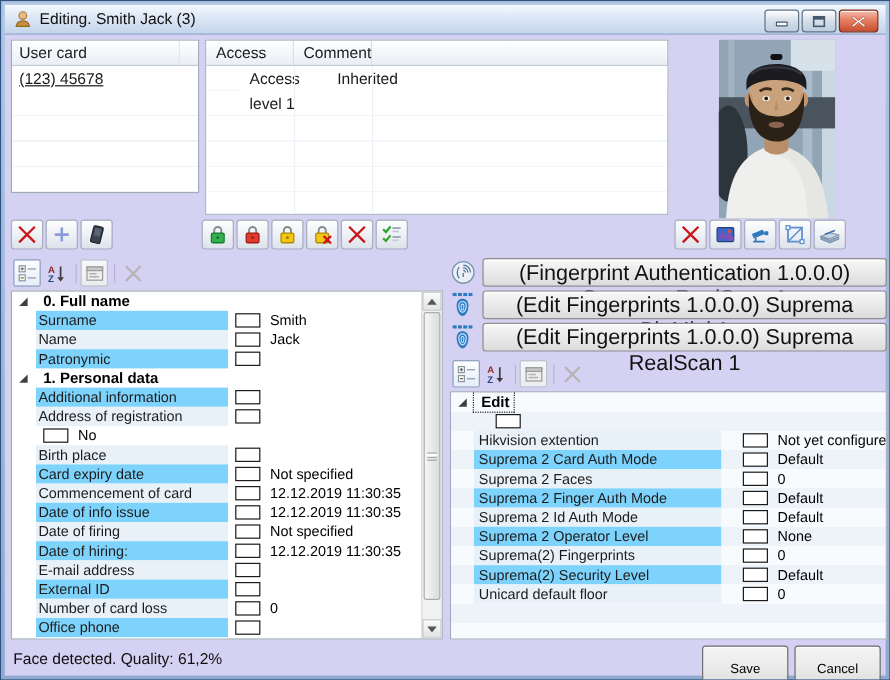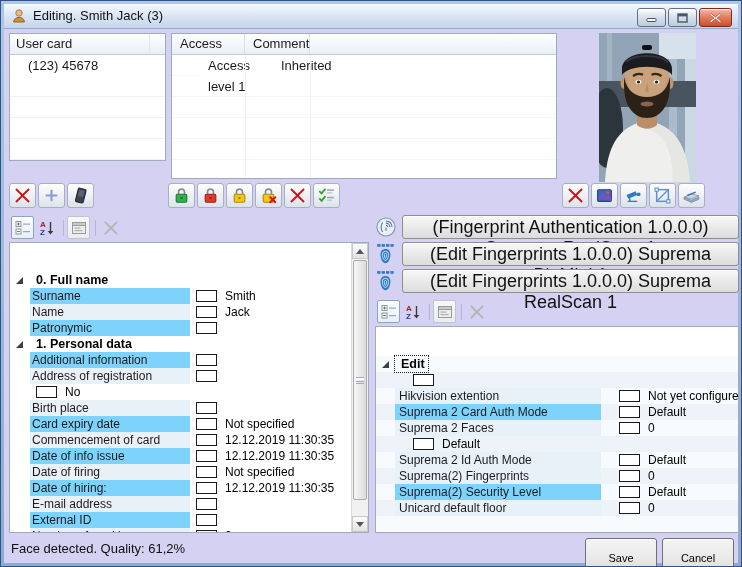--- a/index.html
+++ b/index.html
@@ -24,21 +24,21 @@
     box-shadow:inset 0 1px 0 rgba(255,255,255,.8);}
   .wb svg{display:block;}
   .wb.ic-close-icon{width:33px;background:linear-gradient(#F6BCAC,#E58063 45%,#C94F2F);border-color:#7E2A18;}
   
   .panel{position:absolute;background:#fff;border:1px solid #9FAABB;}
   .list-header{height:21px;line-height:20px;padding-left:6px;
     background:linear-gradient(#FFFFFF,#F2F5FA 60%,#E9EEF5);
     border-bottom:1px solid #C6CCD6;color:#222;position:relative;}
   .list-body{position:absolute;left:0;right:0;top:21px;bottom:0;
     background:repeating-linear-gradient(to bottom,#FFFFFF 0 20px,#EFF3F8 20px 21px);}
-  .list-row{height:21px;line-height:21px;padding-left:18px;background:#fff;}
+  .list-row{height:21px;line-height:21px;padding-left:6px;background:#fff;text-decoration:underline;}
   .ucol-line{position:absolute;top:0;bottom:0;left:139px;width:1px;background:#E2E7EE;}
   .acc-header{display:flex;height:21px;
     background:linear-gradient(#FFFFFF,#F2F5FA 60%,#E9EEF5);border-bottom:1px solid #C6CCD6;}
   .acc-header span{line-height:20px;padding-left:8px;border-right:1px solid #D9DEE5;}
   .acc-c1{width:73px;} .acc-c2{width:65px;} .acc-rest{flex:1;border-right:none!important;}
   .acc-body{position:absolute;left:0;right:0;top:21px;bottom:0;
     background:repeating-linear-gradient(to bottom,#FFFFFF 0 20px,#F3F6FA 20px 21px);padding-left:28px;}
   .acc-row{display:flex;height:21px;line-height:21px;background:#fff;}
   .acc-row span{padding-left:8px;}
   .acc-vline1,.acc-vline2{position:absolute;top:0;bottom:0;width:1px;background:#EDF0F5;}
@@ -54,21 +54,21 @@
   .pgt{position:absolute;display:flex;align-items:center;gap:1px;}
   .pgt-item{width:23px;height:23px;display:flex;align-items:center;justify-content:center;
     border:1px solid transparent;border-radius:2px;background:transparent;padding:0;}
   .pgt-item svg{width:16px;height:16px;display:block;}
   .pgt-item.pressed{border-color:#8FA3C0;background:linear-gradient(#FDFEFF,#E6EEF8);}
   .pgt-item.disabled-framed{border-color:#C0C3CC;background:linear-gradient(#F7F8FA,#EAECF0);}
   .pgt-item.separator{width:7px;height:18px;position:relative;}
   .pgt-item.separator::after{content:'';position:absolute;left:3px;top:0;bottom:0;width:1px;background:#B8B3D4;}
   
   .pgrid{overflow:hidden;}
-  .pg-rows{position:absolute;left:0;top:0;bottom:0;margin-top:29px;}
+  .pg-rows{position:absolute;left:0;top:0;bottom:0;}
   .pg-row{display:flex;align-items:center;height:16px;font-size:12px;line-height:16px;}
   .pg-gutter{width:20px;height:16px;flex:0 0 auto;display:flex;align-items:center;}
   .rg .pg-gutter{width:19px;}
   .tri{width:0;height:0;border-left:7px solid transparent;border-bottom:7px solid #3F3F3F;margin-left:6px;display:none;}
   .pg-row.category .tri{display:block;}
   .pg-cat{display:none;font-weight:bold;font-size:12.5px;color:#000;padding-left:6px;white-space:nowrap;}
   .pg-row.category .pg-cat{display:inline-block;}
   .pg-row.focused .pg-cat{outline:1px dotted #222;padding-right:3px;}
   .pg-label{width:160px;flex:0 0 auto;height:16px;padding-left:2px;white-space:nowrap;overflow:hidden;color:#1c1c1c;}
   .rg .pg-label{width:206px;padding-left:4px;}
@@ -689,32 +689,40 @@
           <span class="pg-gutter"></span>
 
           <span class="pg-label">Suprema 2 Faces</span>
           <span class="pg-cbx"></span>
           <span class="pg-value">0</span>
         </div>
 
         <div class="pg-row prop alt-a">
           <span class="pg-gutter"></span>
 
+          <span class="pg-label">Suprema 2 Finger Auth Mode</span>
           <span class="pg-cbx"></span>
           <span class="pg-value">Default</span>
         </div>
 
         <div class="pg-row prop alt-b">
           <span class="pg-gutter"></span>
 
           <span class="pg-label">Suprema 2 Id Auth Mode</span>
           <span class="pg-cbx"></span>
           <span class="pg-value">Default</span>
         </div>
 
+        <div class="pg-row prop alt-a">
+          <span class="pg-gutter"></span>
+
+          <span class="pg-label">Suprema 2 Operator Level</span>
+          <span class="pg-cbx"></span>
+          <span class="pg-value">None</span>
+        </div>
 
         <div class="pg-row prop alt-b">
           <span class="pg-gutter"></span>
 
           <span class="pg-label">Suprema(2) Fingerprints</span>
           <span class="pg-cbx"></span>
           <span class="pg-value">0</span>
         </div>
 
         <div class="pg-row prop alt-a">

